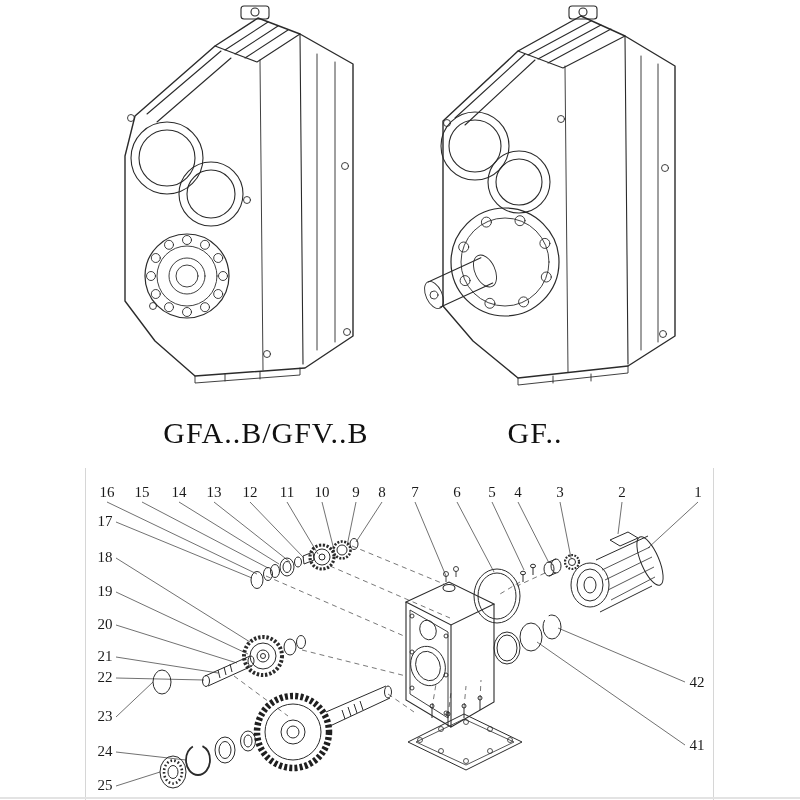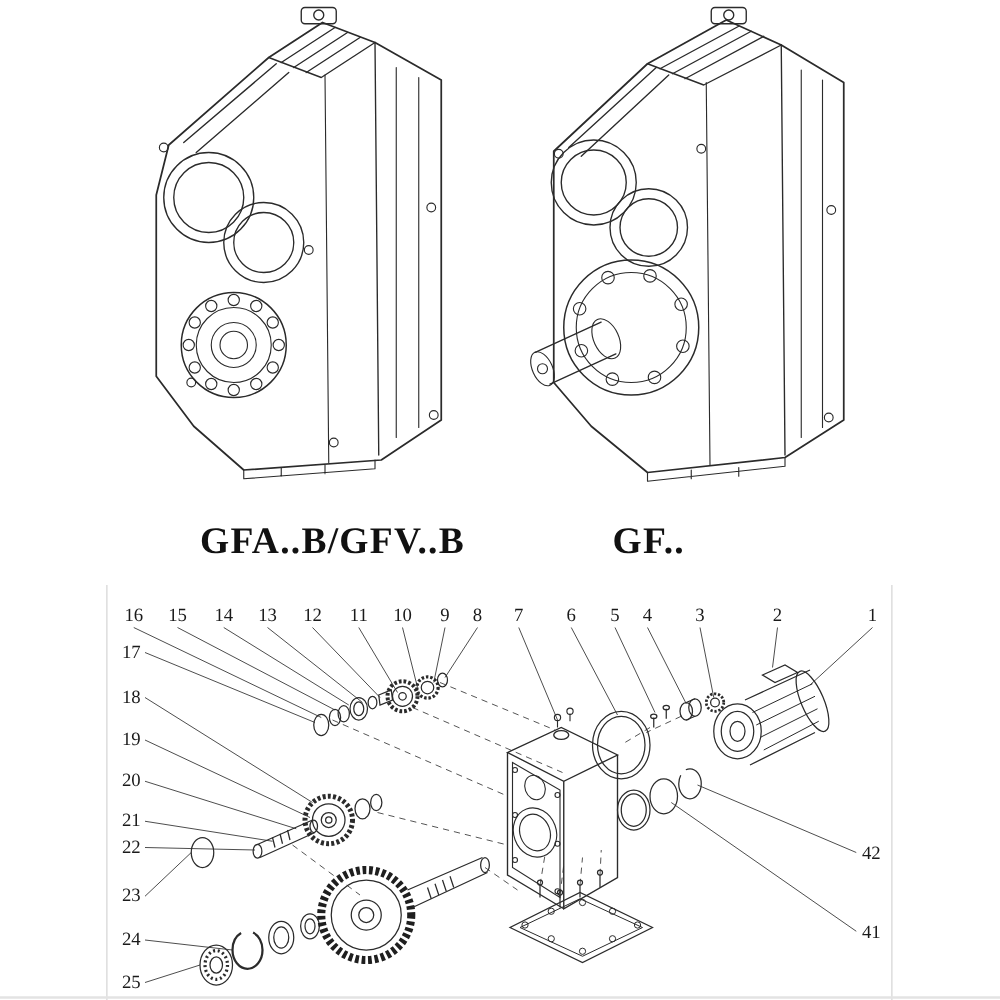--- a/index.html
+++ b/index.html
@@ -1,22 +1,22 @@
 <!DOCTYPE html>
 <html><head>
 <meta charset="utf-8">
 <style>
   html,body{margin:0;padding:0;background:#fff;}
   .page{position:relative;width:800px;height:800px;background:#ffffff;overflow:hidden;
         font-family:"Liberation Serif", serif;color:#1a1a1a;}
   .drawing{position:absolute;}
-  .caption{position:absolute;font-weight:bold;font-size:30px;letter-spacing:1px;
+  .caption{position:absolute;font-weight:normal;font-size:30px;letter-spacing:1px;
            text-align:center;color:#111;}
   .caption-gfab{left:118px;top:416px;width:296px;}
-  .caption-gf{left:429px;top:416px;width:180px;}
+  .caption-gf{left:445px;top:416px;width:180px;}
   .edge-line{position:absolute;top:468px;height:332px;width:1px;background:#d6d6d6;}
   .edge-left{left:85px;} .edge-right{left:713px;}
   .bottom-line{position:absolute;left:0;top:797px;width:800px;height:2px;background:#e3e3e3;}
   svg{display:block;}
   .callout-num{font-family:"Liberation Serif", serif;font-size:15px;fill:#1a1a1a;}
 </style>
 </head>
 <body>
 
 <div class="page">

